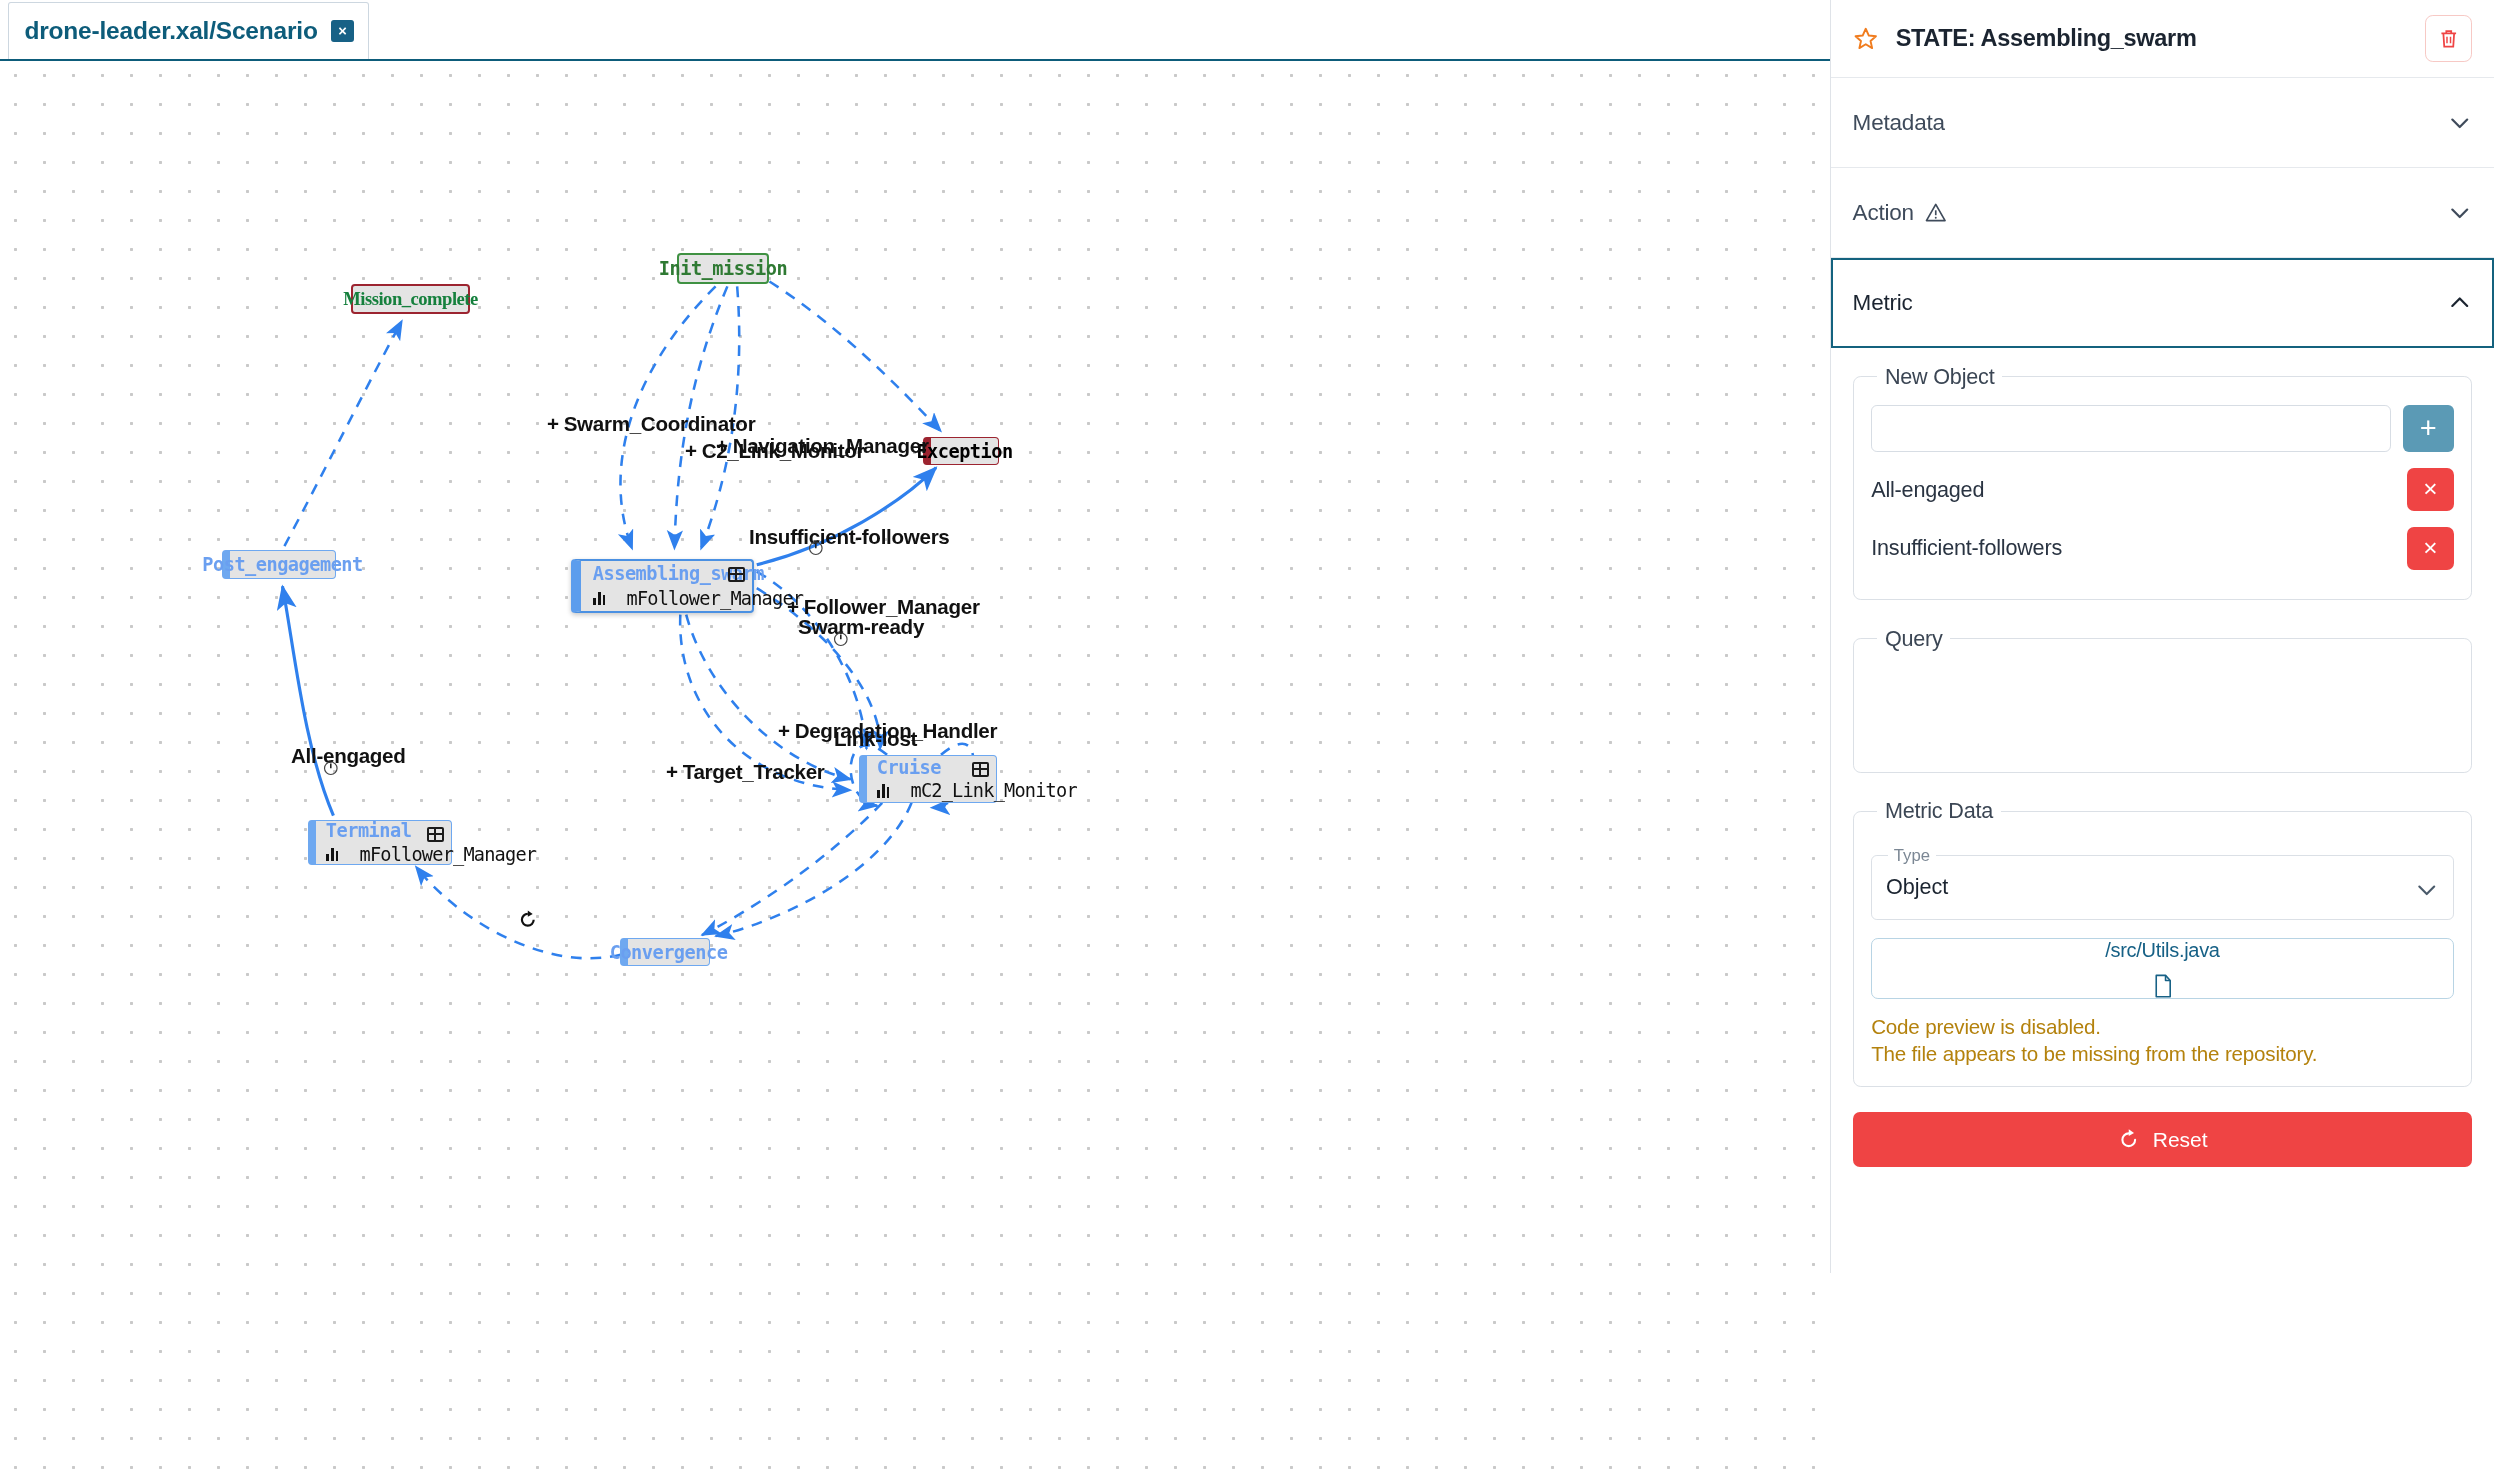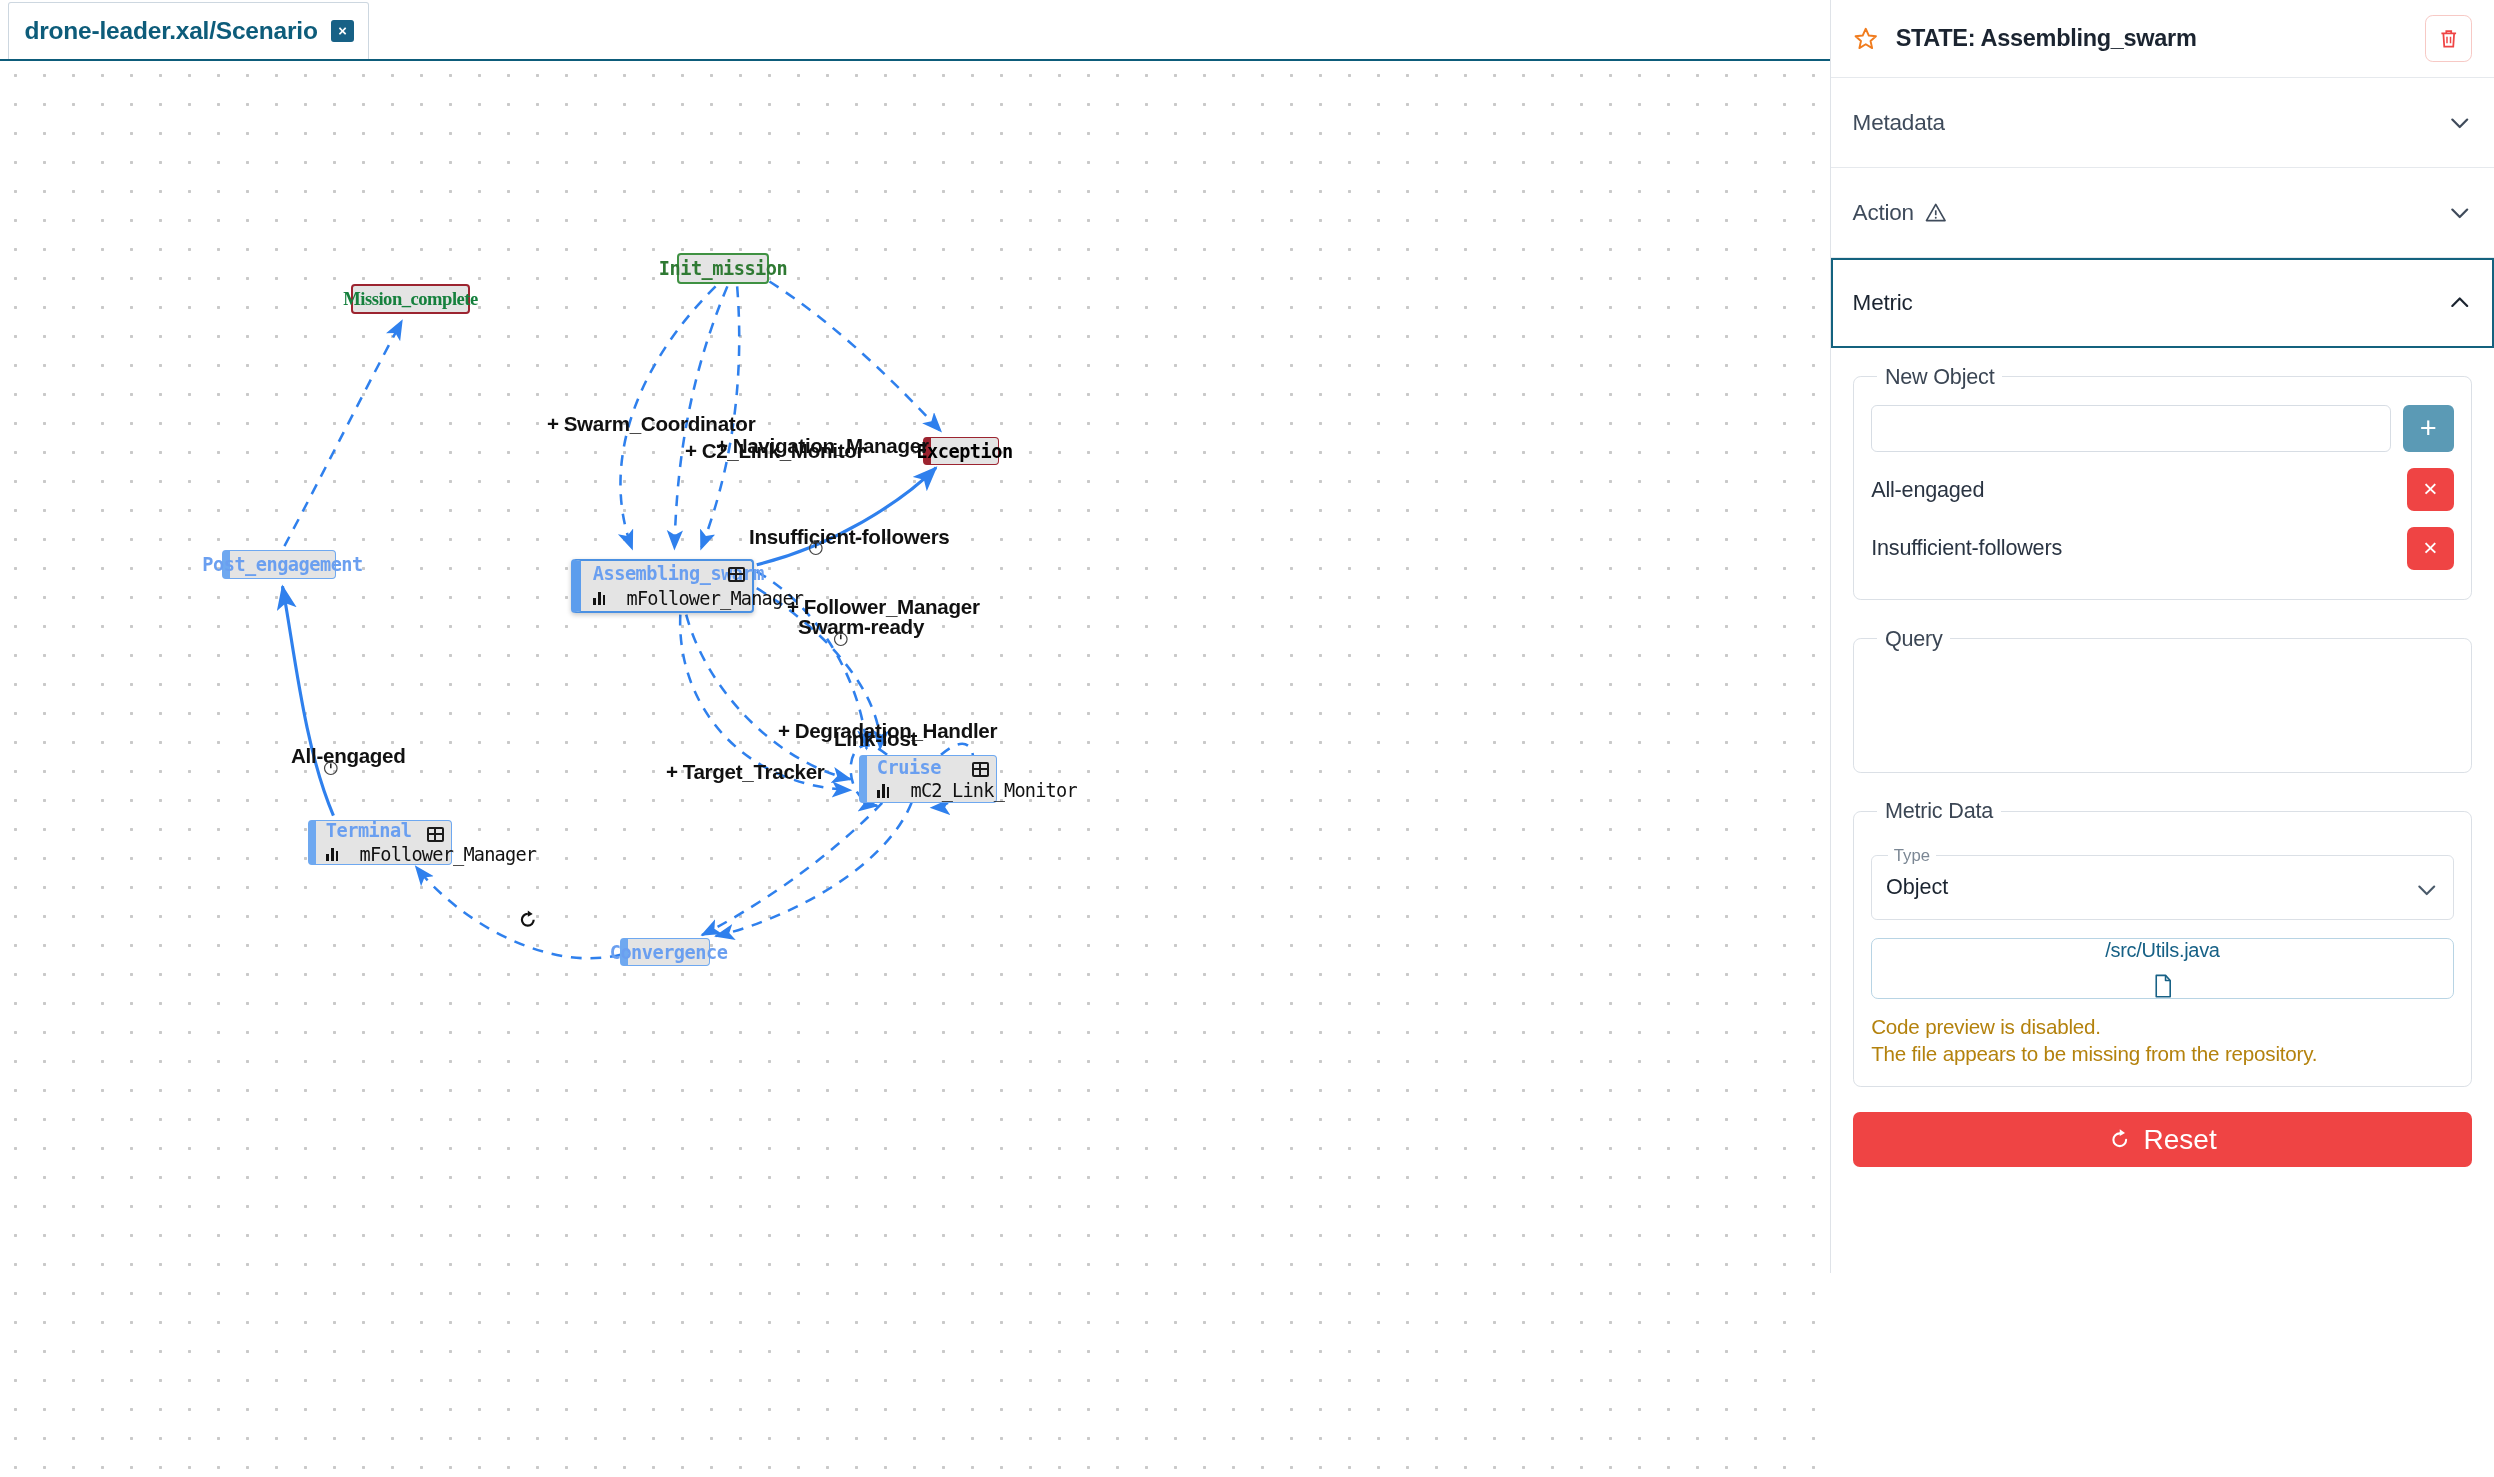--- a/index.html
+++ b/index.html
@@ -217,21 +217,21 @@
     color: #176186; font-size: 20px; cursor: pointer; background: #fff;
     letter-spacing: -0.3px;
     flex-direction: column;
   }
   #file-warning {
     margin-top: 13.7px; color: #b4820d; font-size: 20.6px; line-height: 1.35;
     letter-spacing: -0.2px;
   }
   #reset-btn {
     width: 100%; height: 55px; background: #ef4444; border: none; border-radius: 6.9px;
-    color: #fff; font-size: 28px; cursor: pointer;
+    color: #fff; font-size: 21px; cursor: pointer;
     display: flex; align-items: center; justify-content: center; gap: 11.8px;
     margin-top: 7.8px;
   }
 </style>
 </head>
 <body>
 
 <div id="app">
 
   <div id="tabbar">

